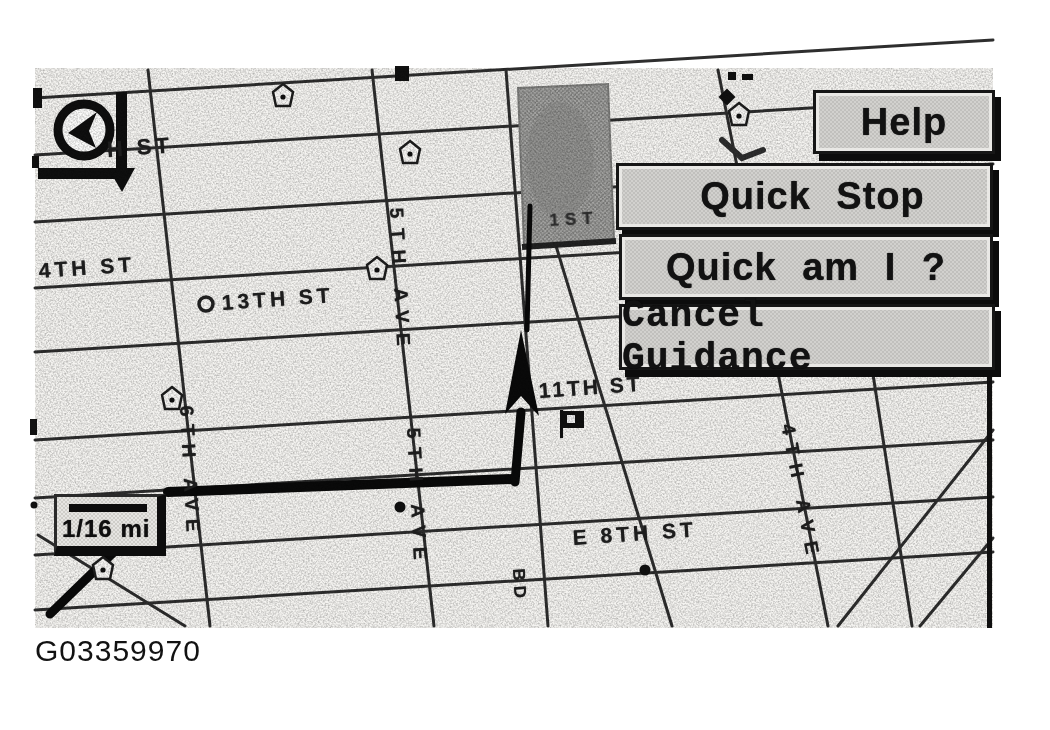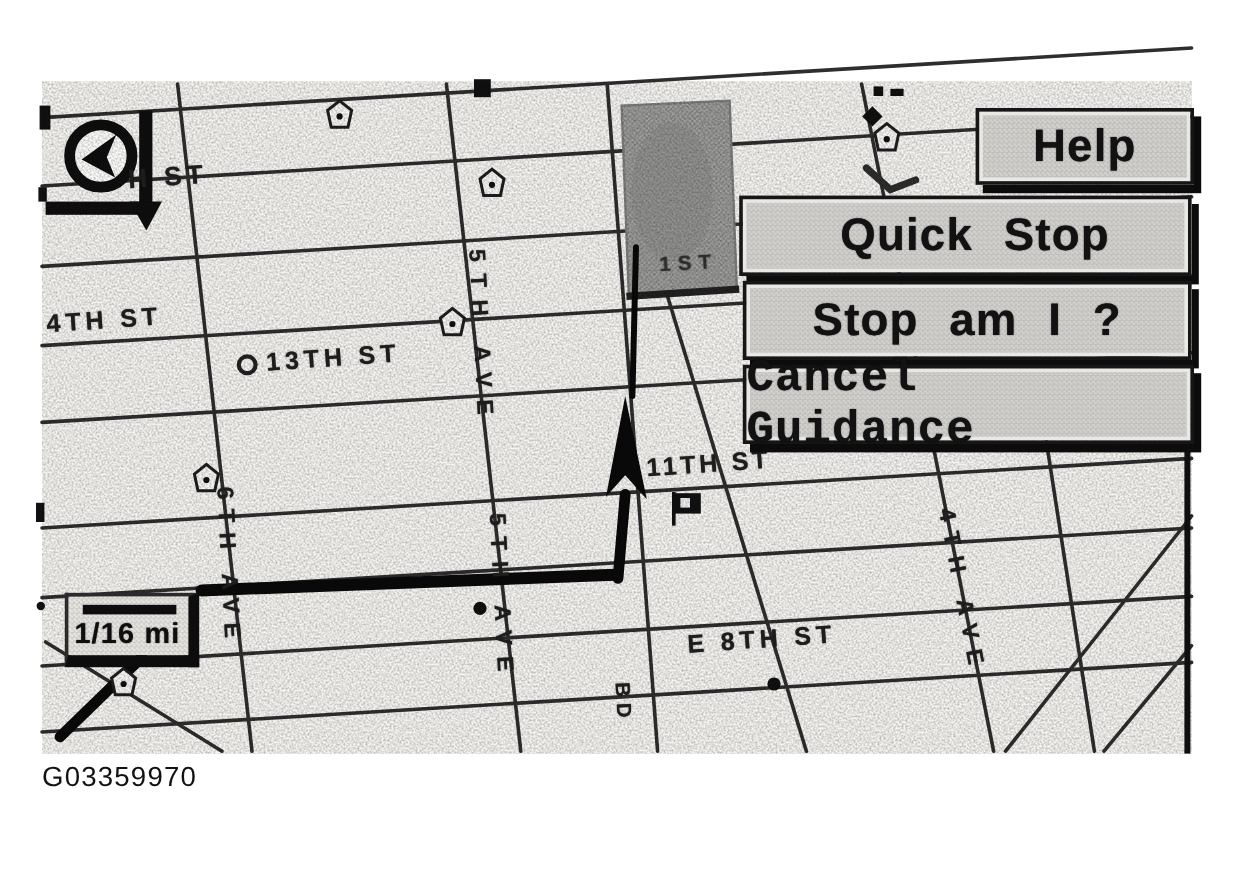--- a/index.html
+++ b/index.html
@@ -49,21 +49,21 @@
     cursor:pointer;
   }
   #btn-help{left:813px;top:90px;width:182px;height:64px;}
   #btn-quick-stop{left:616px;top:163px;width:377px;height:67px;padding-left:16px;}
   #btn-where-am-i{left:619px;top:234px;width:374px;height:66px;}
   #btn-cancel-guidance{left:619px;top:304px;width:376px;height:66px;font-family:Liberation Mono, monospace;}
 
   
   #caption{
     position:absolute;left:35px;top:634px;z-index:3;
-    font-size:23px;color:#121212;letter-spacing:1px;
+    font-size:30px;color:#121212;letter-spacing:1px;
   }
 
   
   #lab-first{font-size:17px;letter-spacing:6px;color:#2c2c2c;filter:blur(.6px);}
 </style>
 </head>
 <body>
 
 <div id="stage">
 
@@ -195,17 +195,17 @@
   <span class="mlabel vlab" style="left:798px;top:422px;transform:rotate(79deg);">4TH AVE</span>
   <span class="mlabel vlab" style="left:528px;top:568px;transform:rotate(87deg);font-size:17px;letter-spacing:5px;">BD</span>
 
   <div id="scale-box">
     <div id="scale-bar"></div>
     <span id="scale-text">1/16 mi</span>
   </div>
 
   <div class="nav-btn" id="btn-help">Help</div>
   <div class="nav-btn" id="btn-quick-stop">Quick Stop</div>
-  <div class="nav-btn" id="btn-where-am-i">Stop am I ?</div>
+  <div class="nav-btn" id="btn-where-am-i">Quick am I ?</div>
   <div class="nav-btn" id="btn-cancel-guidance">Cancel Guidance</div>
 
   <div id="caption">G03359970</div>
 </div>
 
 </body></html>

